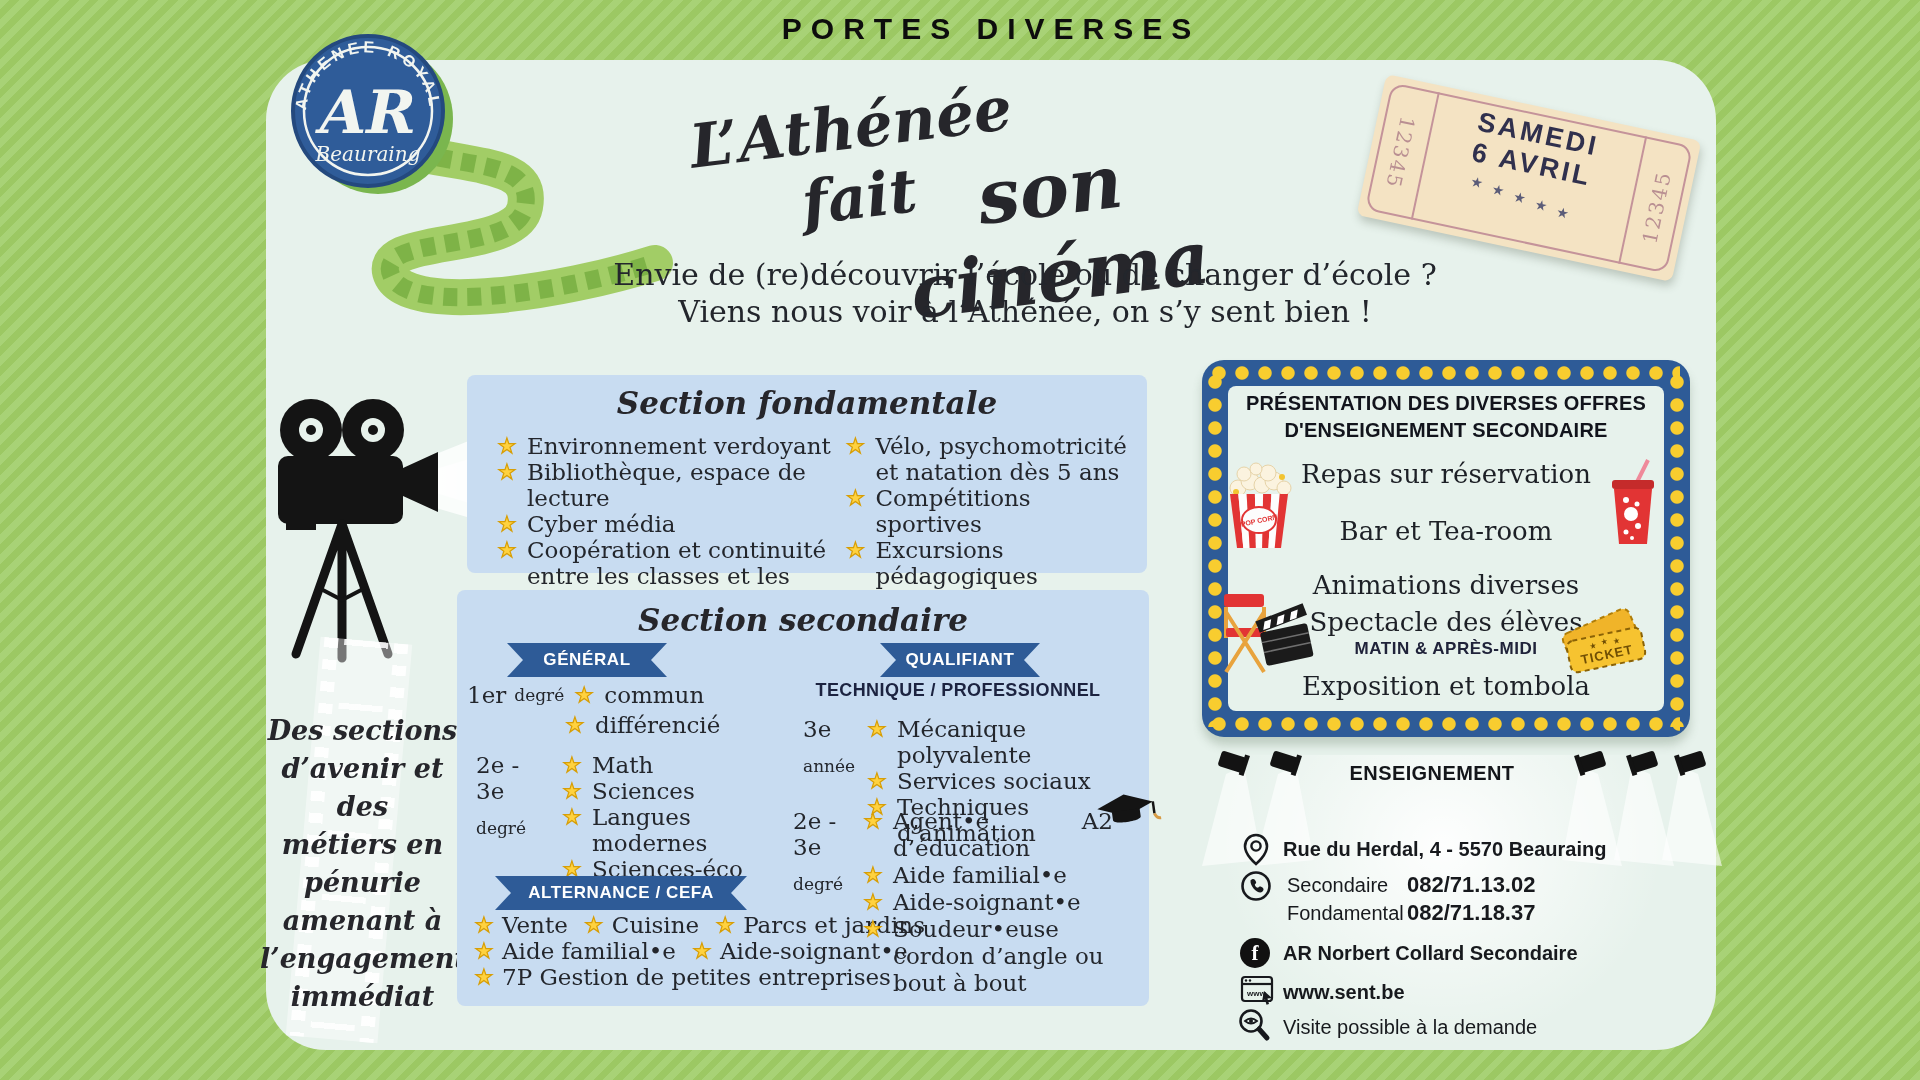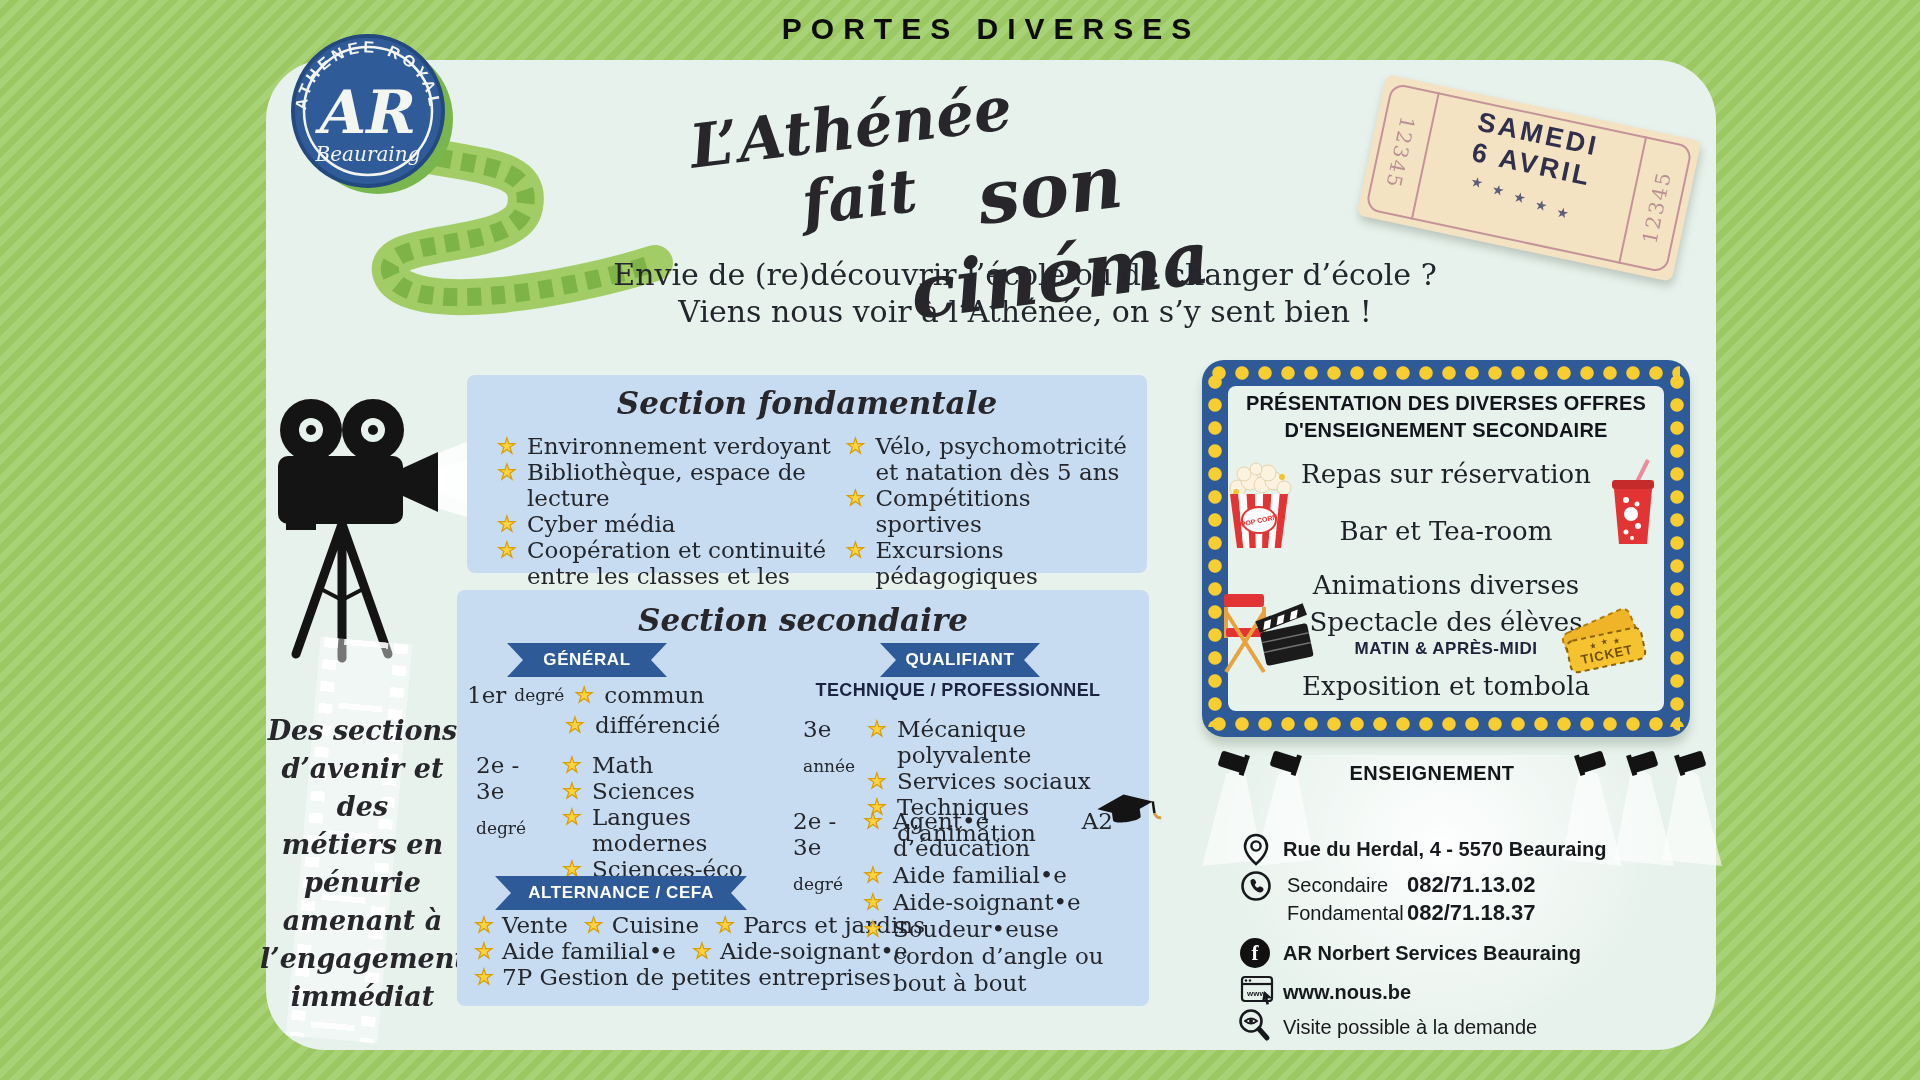--- a/index.html
+++ b/index.html
@@ -461,31 +461,31 @@
     <path d="M10.5 10.5 c1.5 -2 3.5 -2 4.5 -.5 l1 1.8 c.5 1 -.2 2 -1.2 2.6 .3 1.8 1.5 3 3.3 3.4 .5 -1 1.6 -1.7 2.6 -1.2 l1.8 1 c1.5 1 1.5 3 -.5 4.5 -3.5 2.5 -12 -5 -11.5 -11.6 z" fill="#17191d"></path>
   </svg>
   <div class="f-row-text" style="left:1287px;top:874px">Secondaire</div>
   <div class="f-row-text num" style="left:1407px;top:872px">082/71.13.02</div>
   <div class="f-row-text" style="left:1287px;top:902px">Fondamental</div>
   <div class="f-row-text num" style="left:1407px;top:900px">082/71.18.37</div>
 
   <div class="fb-circle" style="left:1240px;top:938px">
       <span>f</span>
     </div>
-  <div class="f-row-text bold" style="left:1283px;top:942px">AR Norbert Services Beauraing</div>
+  <div class="f-row-text bold" style="left:1283px;top:942px">AR Norbert Collard Secondaire</div>
 
   <svg class="abs" style="left:1240px;top:974px" width="34" height="32" viewBox="0 0 34 32">
     <rect x="2" y="3" width="30" height="24" rx="3" fill="none" stroke="#17191d" stroke-width="2.2"></rect>
     <line x1="2" y1="10" x2="32" y2="10" stroke="#17191d" stroke-width="2.2"></line>
     <circle cx="6" cy="6.5" r="1.2" fill="#17191d"></circle>
       <circle cx="10" cy="6.5" r="1.2" fill="#17191d"></circle>
     <text x="7" y="22" font-size="8" font-weight="bold" fill="#17191d">www</text>
     <polygon points="24,17 32,24 27.5,24.5 29,30 26.5,30.8 25,25.5 22,27.5" fill="#17191d"></polygon>
   </svg>
-  <div class="f-row-text bold" style="left:1283px;top:981px">www.nous.be</div>
+  <div class="f-row-text bold" style="left:1283px;top:981px">www.sent.be</div>
 
   <svg class="abs" style="left:1237px;top:1008px" width="34" height="34" viewBox="0 0 34 34">
     <circle cx="14" cy="13" r="10.5" fill="none" stroke="#17191d" stroke-width="2.6"></circle>
     <path d="M8 13 q6 -5 12 0 q-6 5 -12 0 z" fill="none" stroke="#17191d" stroke-width="1.8"></path>
     <circle cx="14" cy="13" r="2" fill="#17191d"></circle>
     <path d="M22 21 L30 30" stroke="#17191d" stroke-width="5" stroke-linecap="round"></path>
   </svg>
   <div class="f-row-text" style="left:1283px;top:1016px">Visite possible à la demande</div>
 
 </div>

